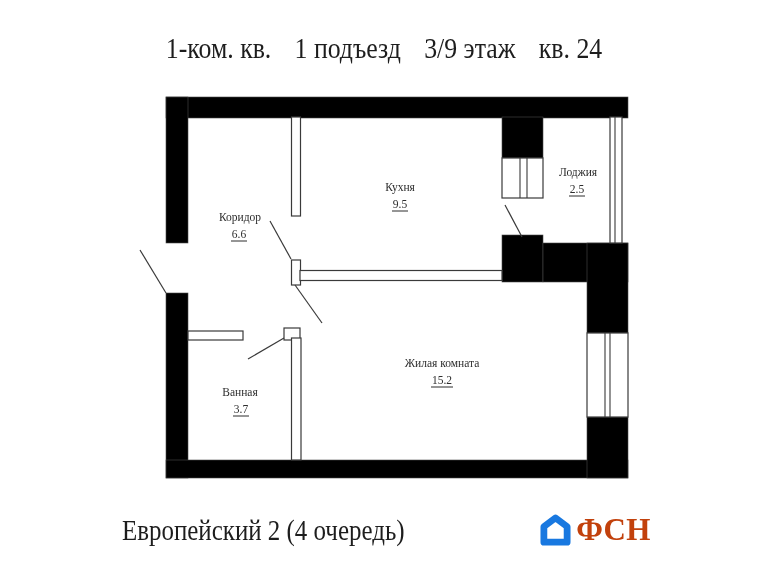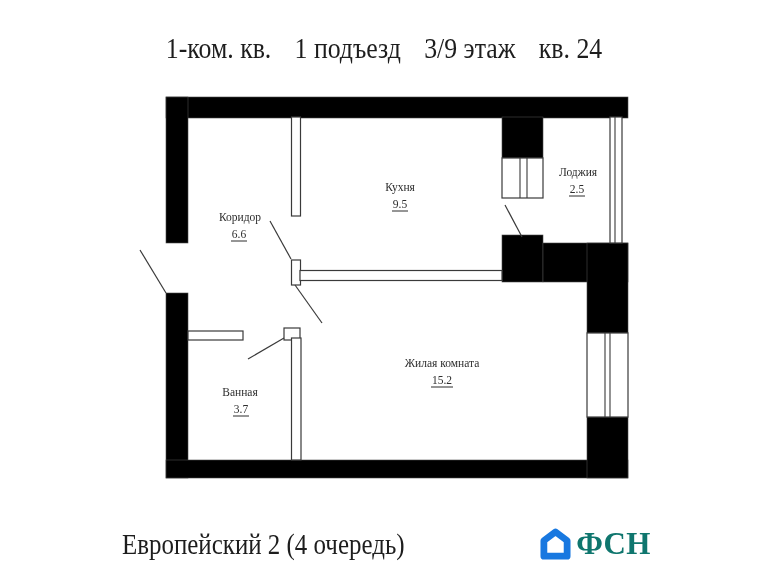--- a/index.html
+++ b/index.html
@@ -28,35 +28,35 @@
   .thinwall { fill: #ffffff; stroke: #3a3a3a; stroke-width: 1.2; }
   .winframe { fill: #ffffff; stroke: #3a3a3a; stroke-width: 1.2; }
   .winline { stroke: #3a3a3a; stroke-width: 1.1; fill: none; }
   .door { stroke: #3a3a3a; stroke-width: 1.2; fill: none; }
   .room-name { font-size: 11.5px; fill: #2d2d2d; text-anchor: middle; }
   .room-area { font-size: 11.5px; fill: #2d2d2d; text-anchor: middle; }
   .area-underline { stroke: #2d2d2d; stroke-width: 1; }
 
   
   .footer {
-    position: absolute; top: 520px; left: 0; right: 0; height: 48px;
+    position: absolute; top: 506px; left: 0; right: 0; height: 48px;
   }
   .project-name {
     position: absolute; left: 122px; top: 0; height: 48px;
     display: flex; align-items: center;
     font-size: 29px; color: #1d1d1d;
     transform: scaleX(0.86); transform-origin: 0 50%;
     white-space: nowrap;
   }
   .logo {
     position: absolute; right: 117px; top: 0; height: 48px;
     display: flex; align-items: center; gap: 5px;
   }
   .logo-text {
-    font-size: 31px; font-weight: bold; color: #0f766e;
+    font-size: 31px; font-weight: bold; color: #c2410c;
     letter-spacing: 0.5px;
   }
 </style>
 </head>
 <body>
 
 <div class="page">
 
   <div class="header">
     <span>1-ком. кв.</span>

